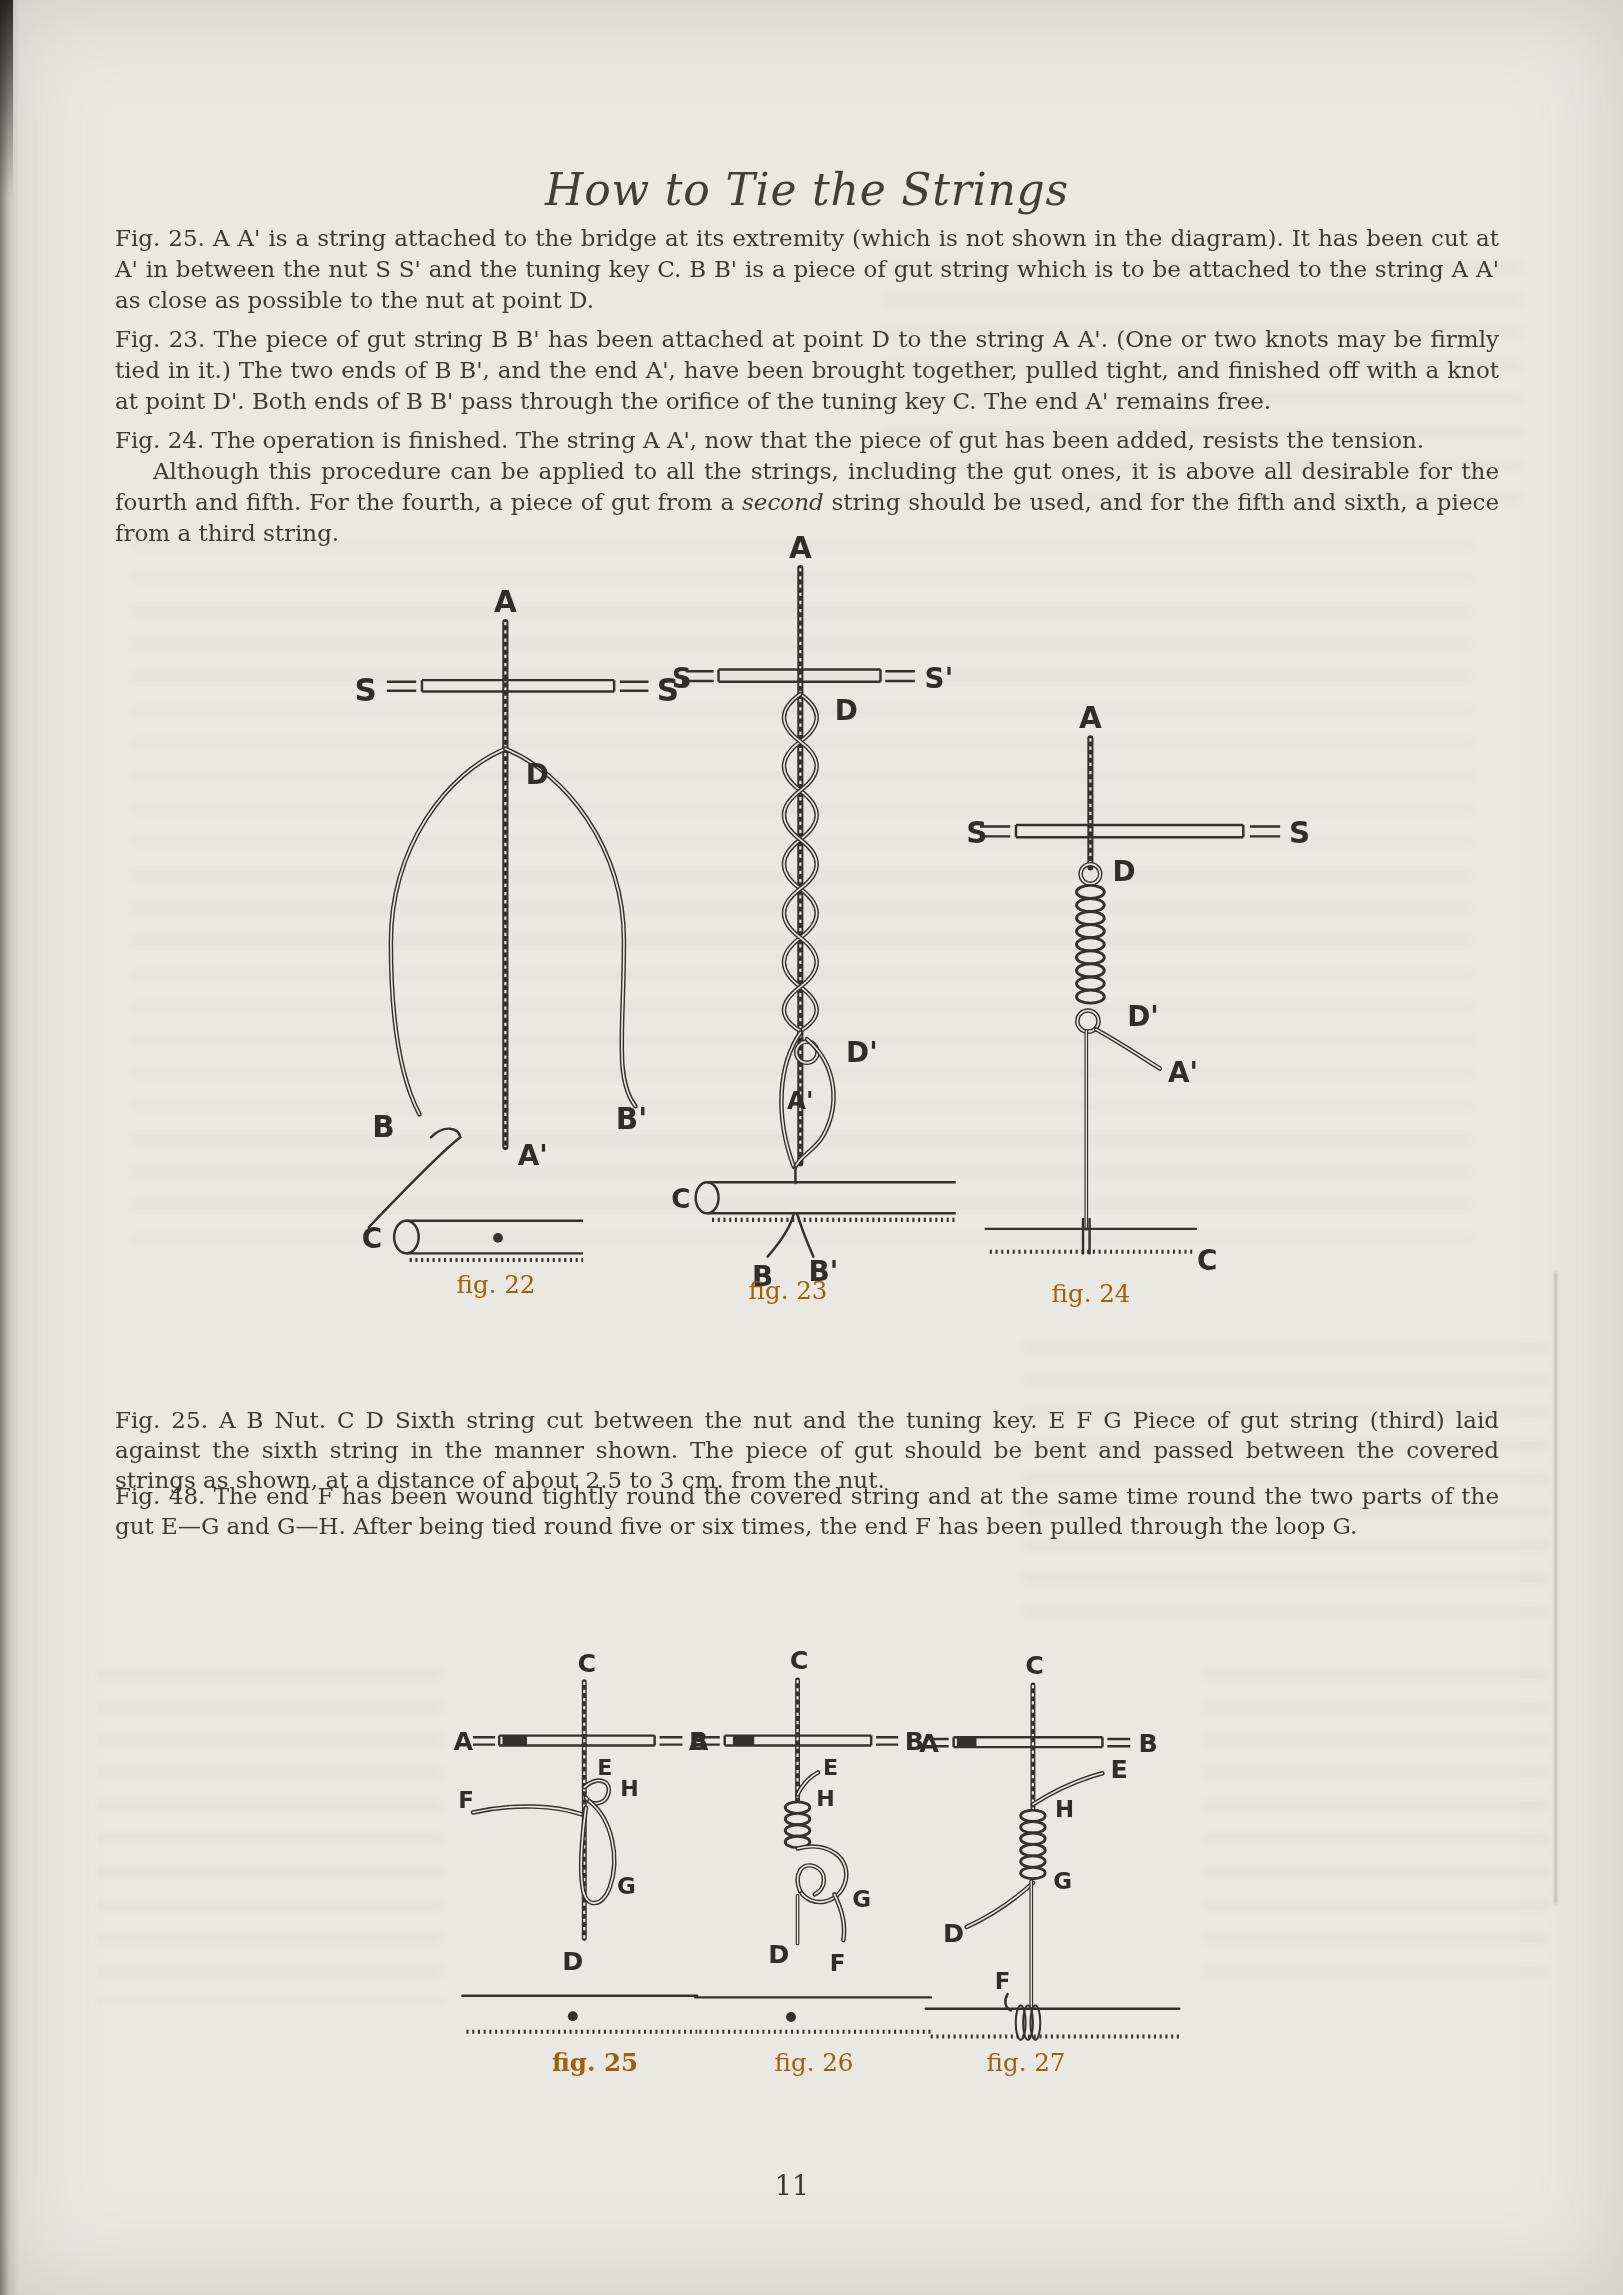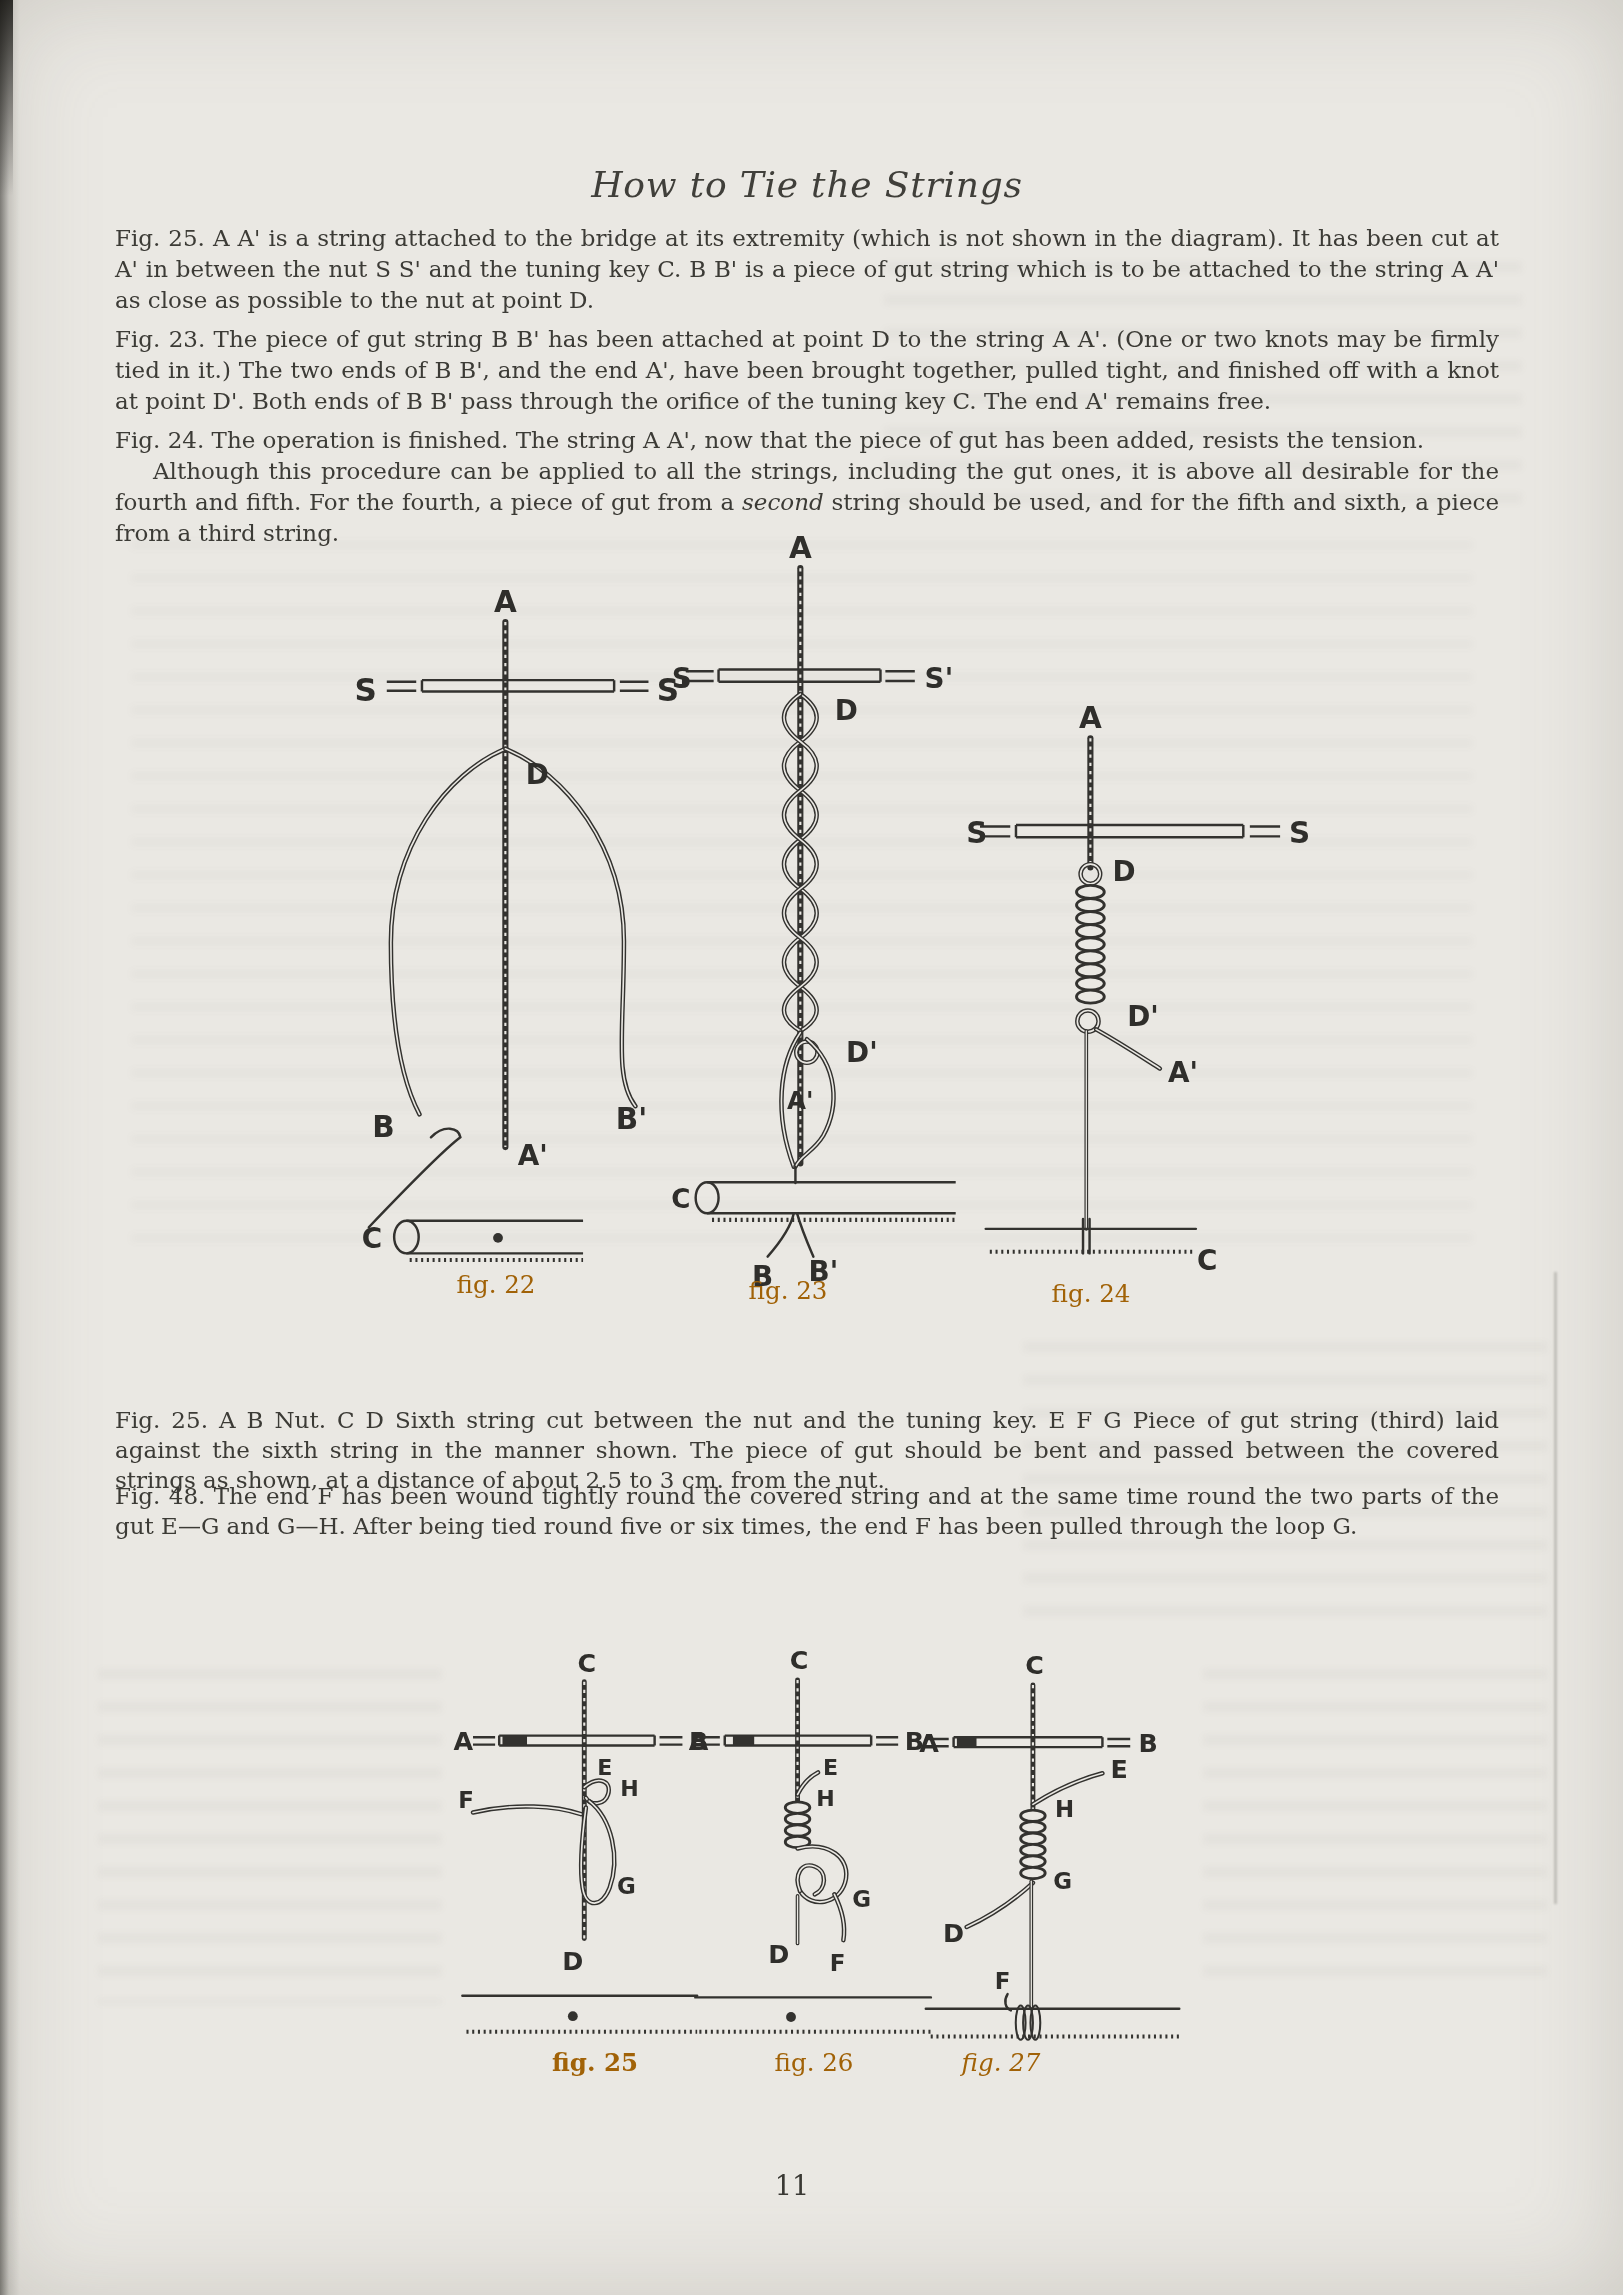--- a/index.html
+++ b/index.html
@@ -16,21 +16,21 @@
   .edge-left{position:absolute;left:0;top:0;bottom:0;width:19.6px;
     background:linear-gradient(90deg, rgba(30,29,25,.50), rgba(30,29,25,.12) 45%, rgba(0,0,0,0));}
   .edge-corner{position:absolute;left:0;top:0;width:13px;height:196px;
     background:linear-gradient(180deg, rgba(18,17,14,.85), rgba(18,17,14,0));}
   .fold-line{position:absolute;left:1554px;top:1272px;width:2.5px;height:632px;
     background:rgba(95,93,86,.28);filter:blur(0.8px);}
   .ghost{position:absolute;filter:blur(3.3px);opacity:.5;pointer-events:none;
     background:repeating-linear-gradient(180deg, rgba(112,110,104,.10) 0 9.8px, rgba(0,0,0,0) 9.8px 33px);}
   
   .title{position:absolute;left:115px;top:164px;width:1384px;text-align:center;
-    font-size:36px;font-style:italic;letter-spacing:0.8px;color:#403f3a;}
+    font-size:44px;font-style:italic;letter-spacing:0.8px;color:#403f3a;}
   .para{position:absolute;left:115px;width:1384px;font-size:23px;line-height:31px;
     text-align:justify;color:#3c3b36;}
   .indented{text-indent:38px;}
   .h2{position:absolute;left:115px;top:1330px;width:1440px;font-size:29px;color:#3a3934;}
   .figcap{position:absolute;width:164px;text-align:center;font-size:24.5px;color:#a16207;}
   .pagenum{position:absolute;left:710px;top:2170px;width:164px;text-align:center;
     font-size:27px;color:#3a3934;}
   .fig{position:absolute;}
   
   .core{stroke:#33322f;stroke-width:7.5;fill:none;stroke-linecap:round;}
@@ -247,18 +247,18 @@
     <text class="lbl" x="272" y="132" font-size="31" text-anchor="start">B</text>
     <text class="lbl" x="238" y="164" font-size="31" text-anchor="start">E</text>
     <text class="lbl" x="170" y="212" font-size="28" text-anchor="start">H</text>
     <text class="lbl" x="168" y="300" font-size="28" text-anchor="start">G</text>
     <text class="lbl" x="46" y="364" font-size="31" text-anchor="middle">D</text>
     <text class="lbl" x="106" y="422" font-size="28" text-anchor="middle">F</text>
   </svg>
 
   <div class="figcap" style="left:513px;top:2048px;font-weight:bold;">fig. 25</div>
   <div class="figcap" style="left:732px;top:2048px;">fig. 26</div>
-  <div class="figcap" style="left:919px;top:2048px;font-style:italic;">fig. 27</div>
+  <div class="figcap" style="left:944px;top:2048px;">fig. 27</div>
 
   <div class="pagenum">11</div>
 
 </div>
 
 
 </body></html>

